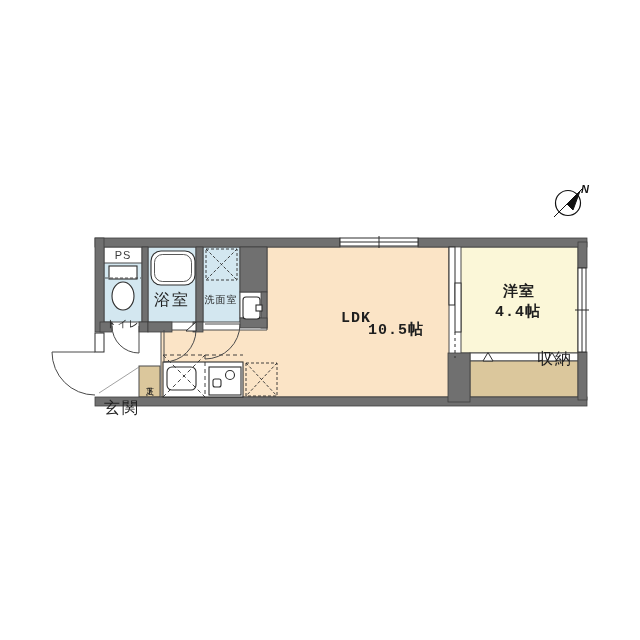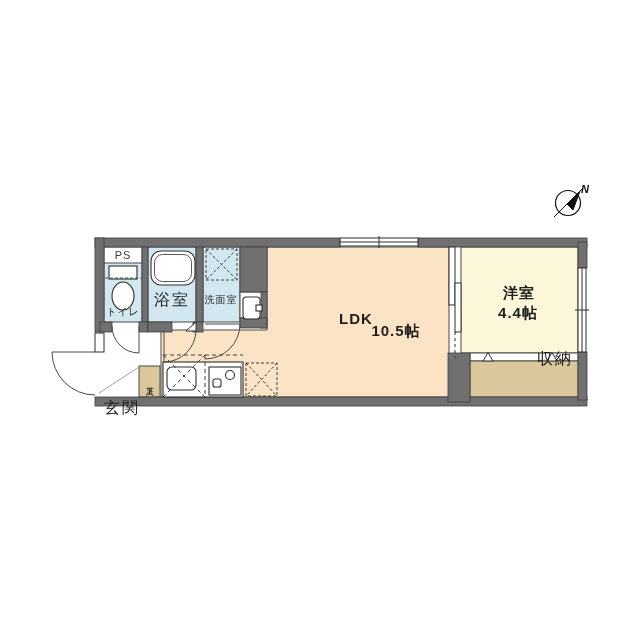--- a/index.html
+++ b/index.html
@@ -9,21 +9,21 @@
   }
   .plan-svg{position:absolute;left:0;top:0;}
   .label{
     position:absolute;transform:translate(-50%,-50%);
     white-space:nowrap;color:#1f1f1f;line-height:1;
     font-family:"Liberation Sans","DejaVu Sans",sans-serif;
   }
   .lbl-ps{font-size:11px;color:#3c3c3c;letter-spacing:1px;}
   .lbl-room-s{font-size:10px;letter-spacing:1px;}
   .lbl-room-m{font-size:16px;letter-spacing:2px;}
-  .lbl-room-l{font-size:15px;letter-spacing:1px;font-weight:bold;}
+  .lbl-room-l{font-size:15px;letter-spacing:1px;font-weight:bold;font-family:Liberation Mono, monospace;}
   .lbl-vert{
     font-size:8px;writing-mode:vertical-rl;text-orientation:upright;
     letter-spacing:0;transform:translate(-50%,-50%);
   }
   .lbl-north{font-size:11px;font-style:italic;font-weight:bold;color:#111;}
 </style>
 </head>
 <body>
 
 <div class="stage">
@@ -155,21 +155,21 @@
     </g>
 
     <g>
       <circle cx="568" cy="203" r="12.5" fill="#ffffff" stroke="#111" stroke-width="1.2"></circle>
       <line x1="554" y1="217" x2="582" y2="189" stroke="#111" stroke-width="1"></line>
       <path d="M580,191 L557,214 L567,204 L573,210 Z" fill="#111" stroke="#111"></path>
     </g>
   </svg>
 
   <div class="label lbl-ps" style="left:123px;top:255px;">PS</div>
-  <div class="label lbl-room-s" style="left:123px;top:312px;text-align:center;">トイレ</div>
+  <div class="label lbl-room-s" style="left:123px;top:324px;text-align:center;">トイレ</div>
   <div class="label lbl-room-m" style="left:172px;top:300px;">浴室</div>
   <div class="label lbl-room-s" style="left:221px;top:300px;">洗面室</div>
   <div class="label lbl-room-m" style="left:122px;top:379px;margin-top:29px;">玄関</div>
   <div class="label lbl-vert" style="left:149px;top:381px;">下足入</div>
   <div class="label lbl-room-l" style="left:356px;top:318px;">LDK</div>
   <div class="label lbl-room-l" style="left:356px;top:330px;margin-left:40px;">10.5帖</div>
   <div class="label lbl-room-l" style="left:519px;top:292px;">洋室</div>
   <div class="label lbl-room-l" style="left:518px;top:312px;">4.4帖</div>
   <div class="label lbl-room-m" style="left:523px;top:359px;margin-left:32px;">収納</div>
   <div class="label lbl-north" style="left:585px;top:189px;">N</div>

